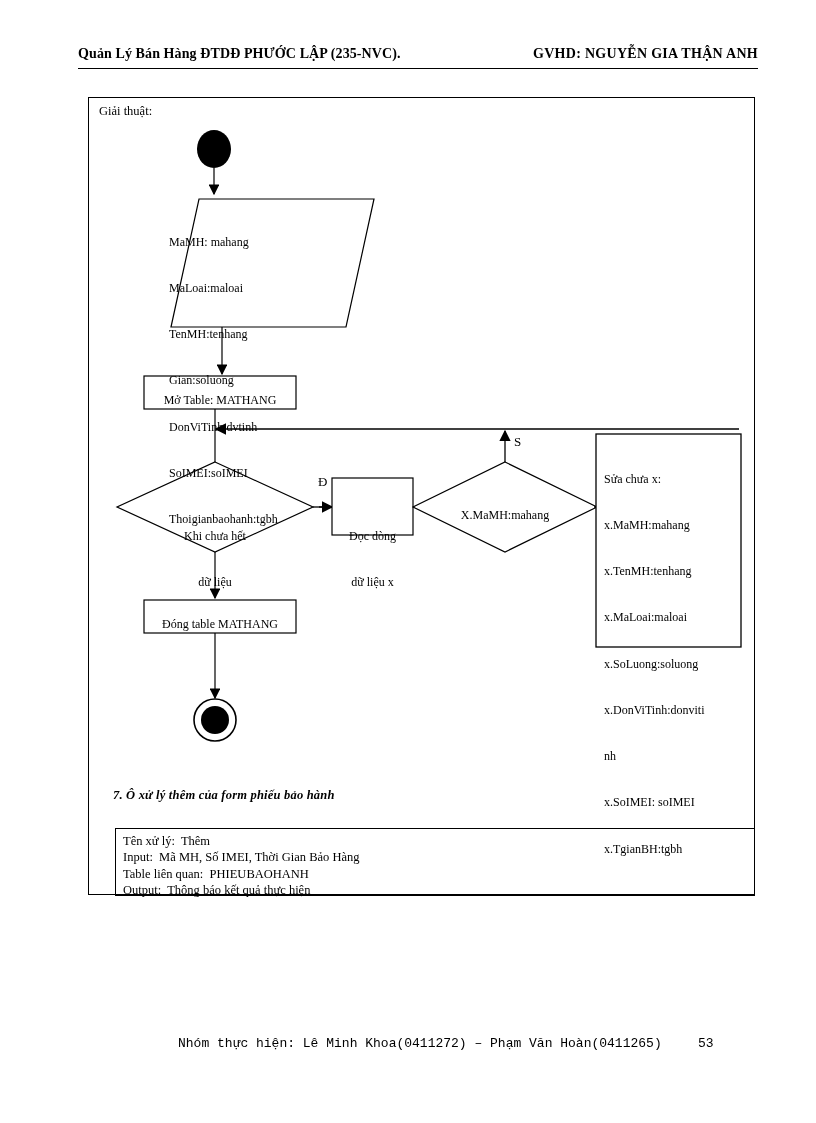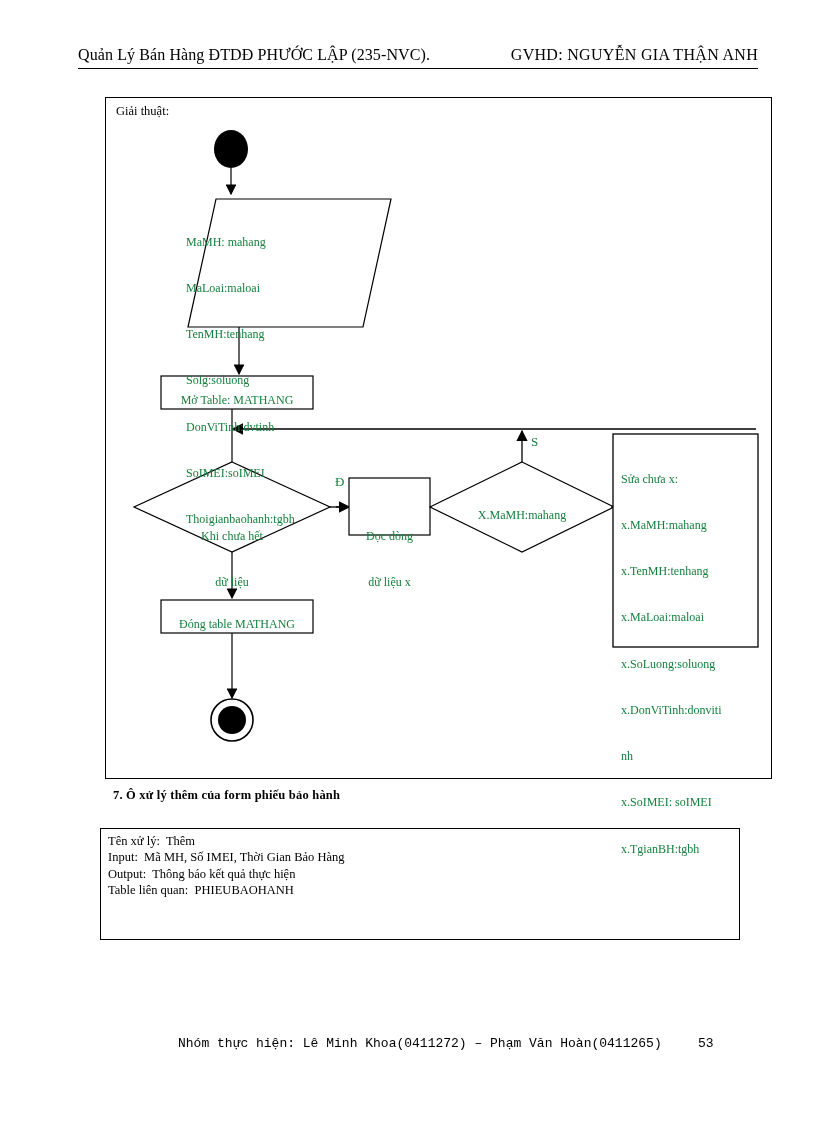--- a/index.html
+++ b/index.html
@@ -17,45 +17,45 @@
   }
 
   
   .page-header {
     position: absolute;
     left: 78px;
     top: 46px;
     width: 680px;
     height: 22px;
     border-bottom: 1.5px solid #000;
-    font-size: 16px;
-    font-weight: normal;
+    font-size: 14px;
+    font-weight: bold;
   }
   .hdr-left {
     position: absolute;
     left: 0;
     top: 0;
     white-space: nowrap;
     letter-spacing: 0.1px;
   }
   .hdr-right {
     position: absolute;
     right: 0;
     top: 0;
     white-space: nowrap;
     letter-spacing: 0.3px;
   }
 
   
   .diagram-frame {
     position: absolute;
-    left: 105px;
+    left: 88px;
     top: 97px;
     width: 667px;
-    height: 682px;
+    height: 798px;
     border: 1.3px solid #000;
     box-sizing: border-box;
   }
   .diagram-label {
     position: absolute;
     left: 10px;
     top: 6px;
     font-size: 12.5px;
   }
 
@@ -66,45 +66,46 @@
     width: 667px;
     height: 682px;
   }
 
   
   .node-text {
     position: absolute;
     font-size: 12px;
     line-height: 15.4px;
     white-space: pre;
-    color: #15803d;
+    color: #000000;
   }
   .node-text.center {
     text-align: center;
     margin-top: 8px;
   }
 
   
   .caption {
     position: absolute;
     left: 113px;
     top: 788px;
     font-size: 12.5px;
+    font-style: italic;
     font-weight: bold;
     letter-spacing: 0.2px;
     white-space: nowrap;
   }
 
   
   .info-box {
     position: absolute;
-    left: 100px;
+    left: 115px;
     top: 828px;
     width: 640px;
-    height: 112px;
+    height: 68px;
     border: 1.3px solid #000;
     box-sizing: border-box;
     padding: 4px 0 0 7px;
   }
   .info-line {
     font-size: 12.5px;
     line-height: 16.4px;
     white-space: pre;
   }
 
@@ -192,21 +193,21 @@
     <line x1="126" y1="535" x2="126" y2="600" stroke="#000" stroke-width="1.2" marker-end="url(#arrow)"></line>
 
     <circle cx="126" cy="622" r="21" fill="#fff" stroke="#000" stroke-width="1.6"></circle>
     <circle cx="126" cy="622" r="14" fill="#000"></circle>
   </svg>
 
   <div class="node-text" style="left:80px; top:106px;">
     <div>MaMH: mahang</div>
     <div>MaLoai:maloai</div>
     <div>TenMH:tenhang</div>
-    <div>Solg:soluong</div>
+    <div>Gian:soluong</div>
     <div>DonViTinh:dvtinh</div>
     <div>SoIMEI:soIMEI</div>
     <div>Thoigianbaohanh:tgbh</div>
   </div>
 
   <div class="node-text center" style="left:55px; top:287px; width:152px;">Mở Table: MATHANG</div>
 
   <div class="node-text center" style="left:243px; top:392px; width:81px;">
     <div>Đọc dòng</div>
     <div>dữ liệu x</div>
@@ -237,20 +238,20 @@
 
   <div class="node-text" style="left:425px; top:336px; font-size:13px;">S</div>
 
 </div>
 
 <div class="caption">7. Ô xử lý thêm của form phiếu bảo hành</div>
 
 <div class="info-box">
   <div class="info-line">Tên xử lý:  Thêm</div>
   <div class="info-line">Input:  Mã MH, Số IMEI, Thời Gian Bảo Hàng</div>
+  <div class="info-line">Table liên quan:  PHIEUBAOHANH</div>
   <div class="info-line">Output:  Thông báo kết quả thực hiện</div>
-  <div class="info-line">Table liên quan:  PHIEUBAOHANH</div>
 </div>
 
 <div class="page-footer">
   <span>Nhóm thực hiện:  Lê Minh  Khoa(0411272)  – Phạm  Văn Hoàn(0411265)</span>
   <span class="footer-page">53</span>
 </div>
 
 </body></html>

